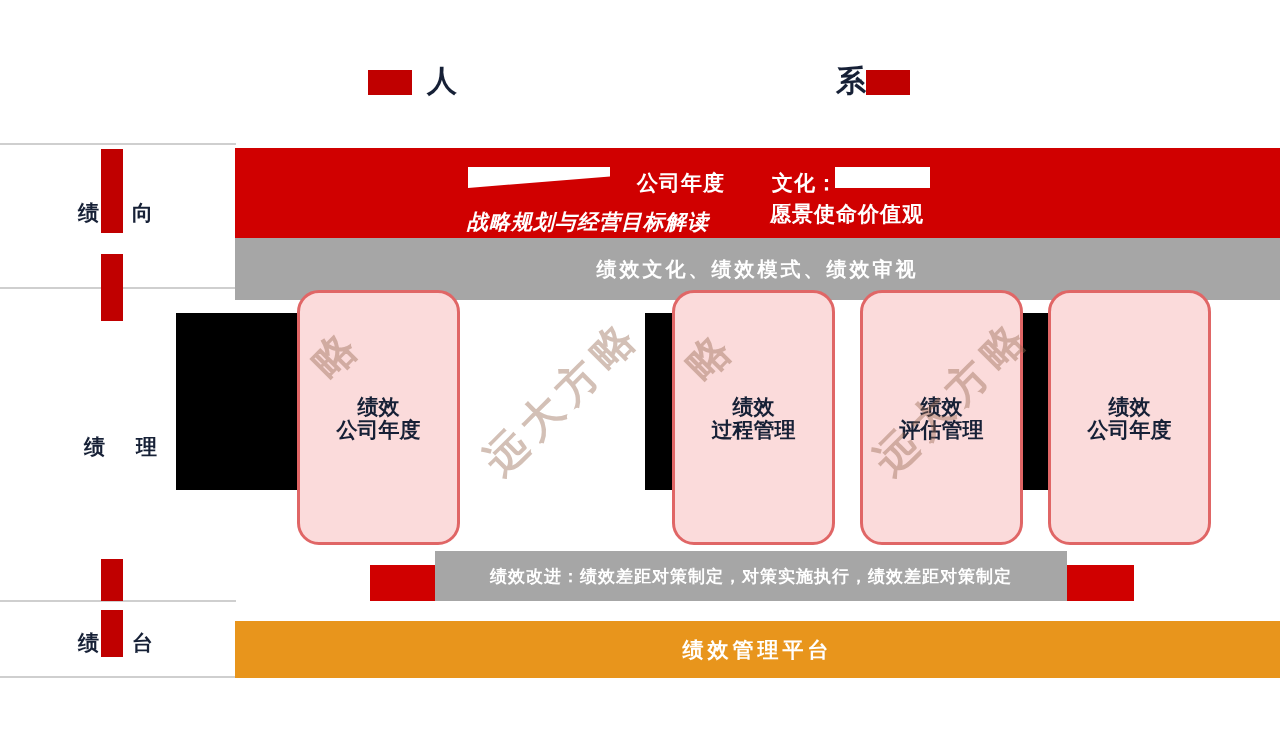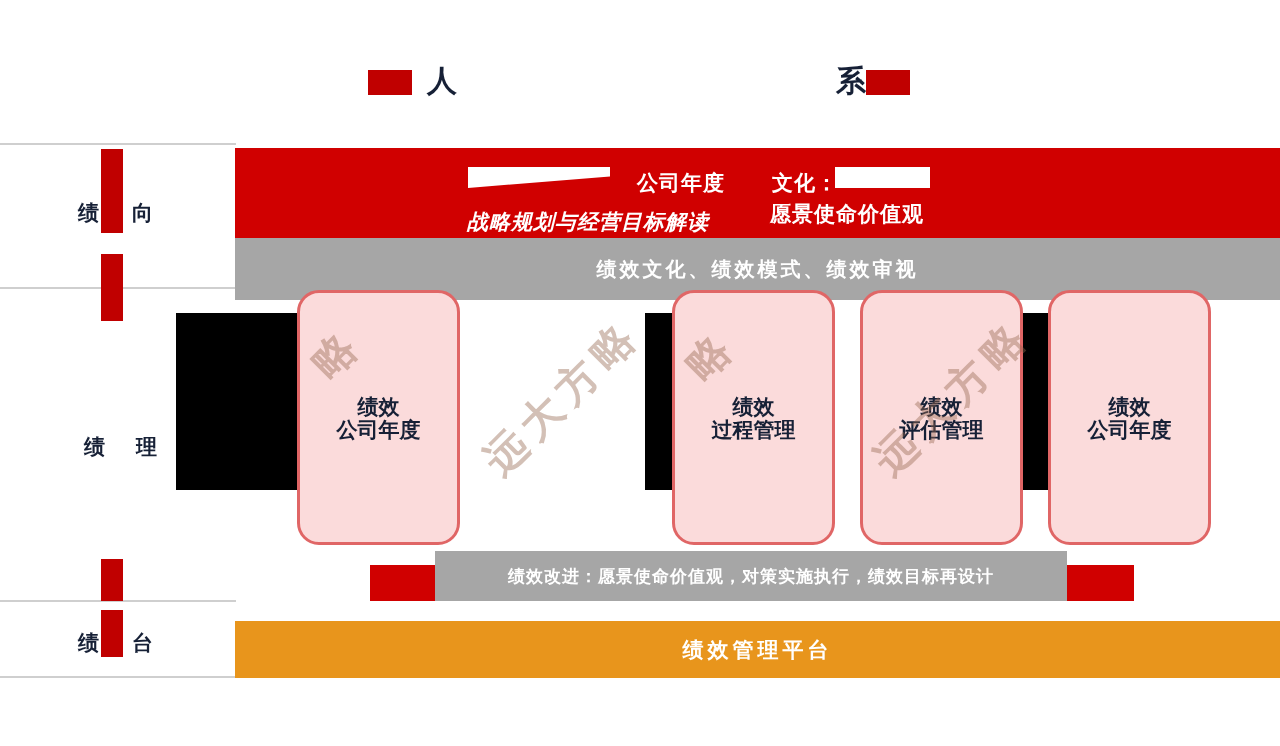--- a/index.html
+++ b/index.html
@@ -98,21 +98,21 @@
     <span>公司年度</span>
   </div>
 
   <div class="watermark" style="left:462px;top:376px;">远大方略</div>
   <div class="watermark" style="left:852px;top:376px;">远大方略</div>
   <div class="watermark" style="left:312px;top:332px;">略</div>
   <div class="watermark" style="left:686px;top:334px;">略</div>
 
   <div class="abs redblock2" style="left:370px;top:565px;width:67px;height:36px;"></div>
   <div class="abs graybar small" style="left:435px;top:551px;width:632px;height:50px;">
-    <span>绩效改进：愿景使命价值观，对策实施执行，绩效目标再设计</span>
+    <span>绩效改进：绩效差距对策制定，对策实施执行，绩效差距对策制定</span>
   </div>
   <div class="abs redblock2" style="left:1067px;top:565px;width:67px;height:36px;"></div>
 
   <div class="abs orangebar" style="left:235px;top:621px;width:1045px;height:57px;">
     <span>绩效管理平台</span>
   </div>
 
 </div>
 
 </body></html>

